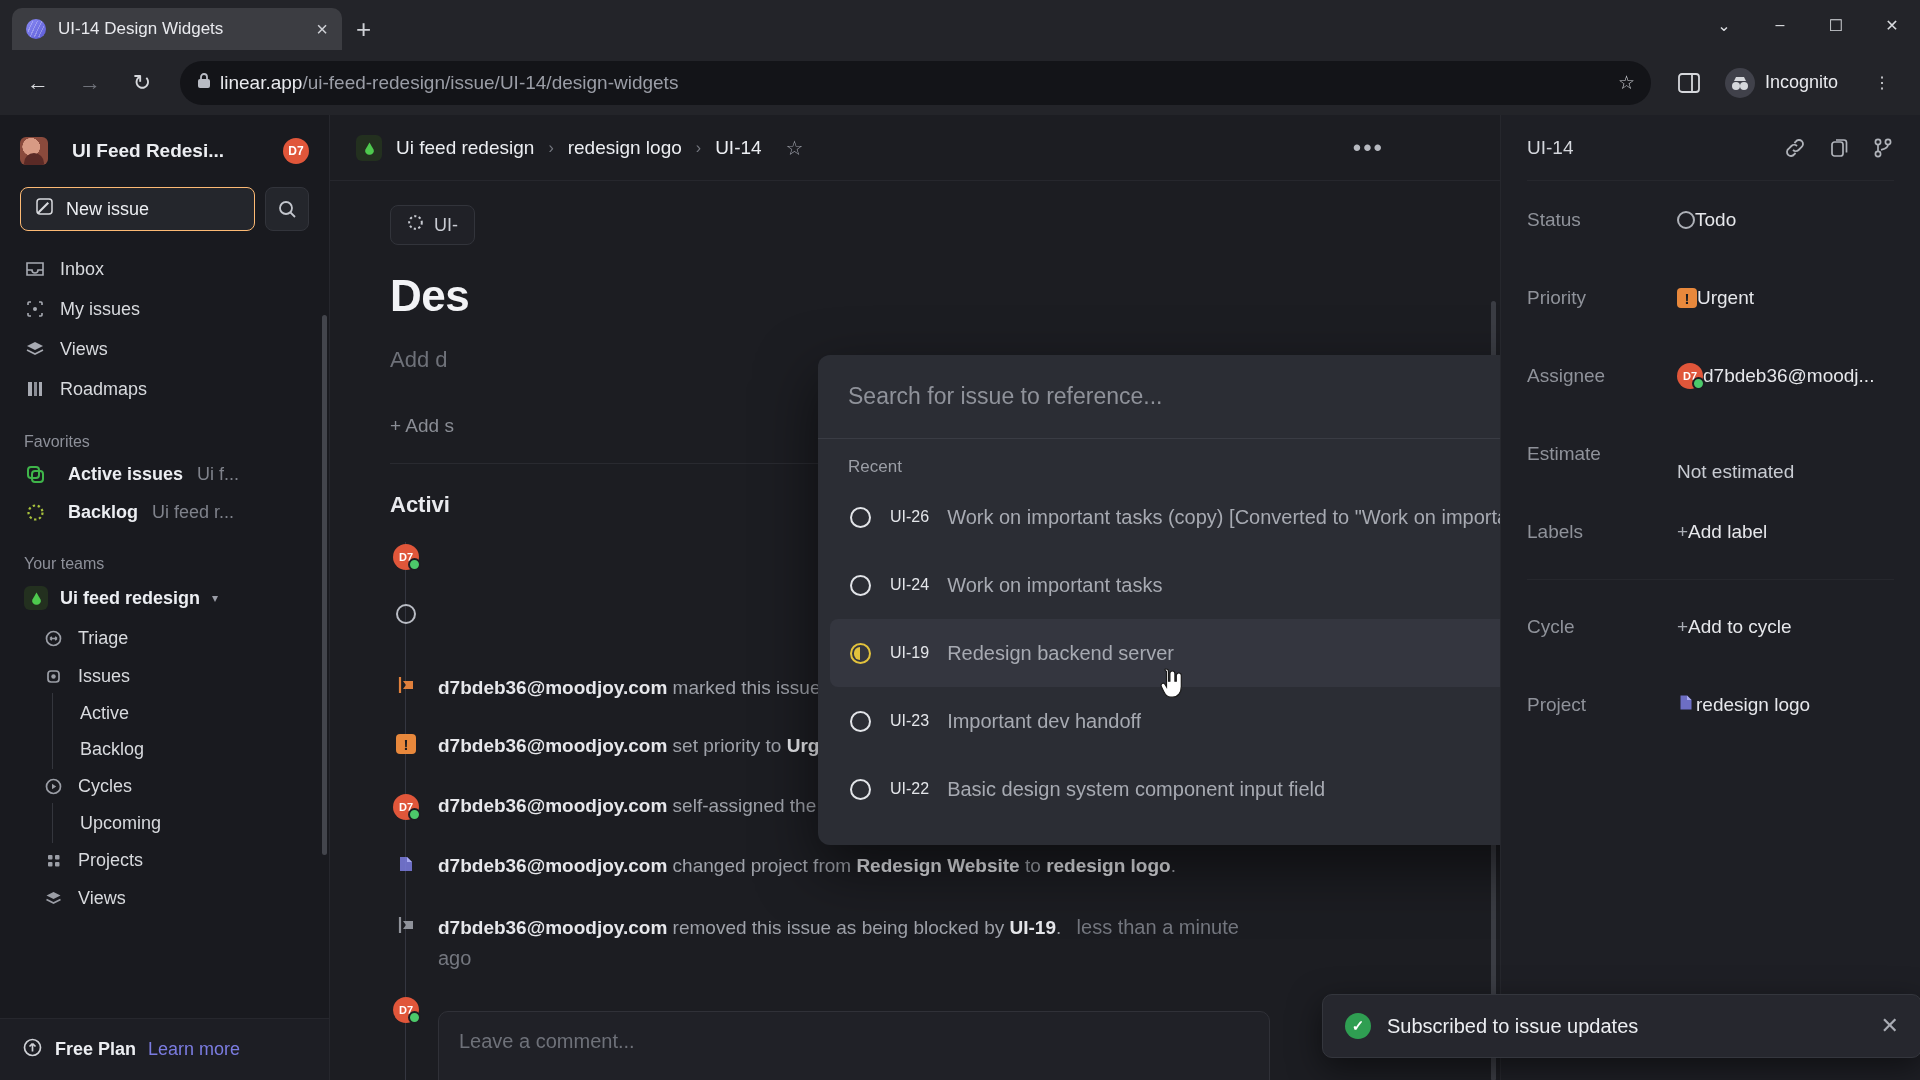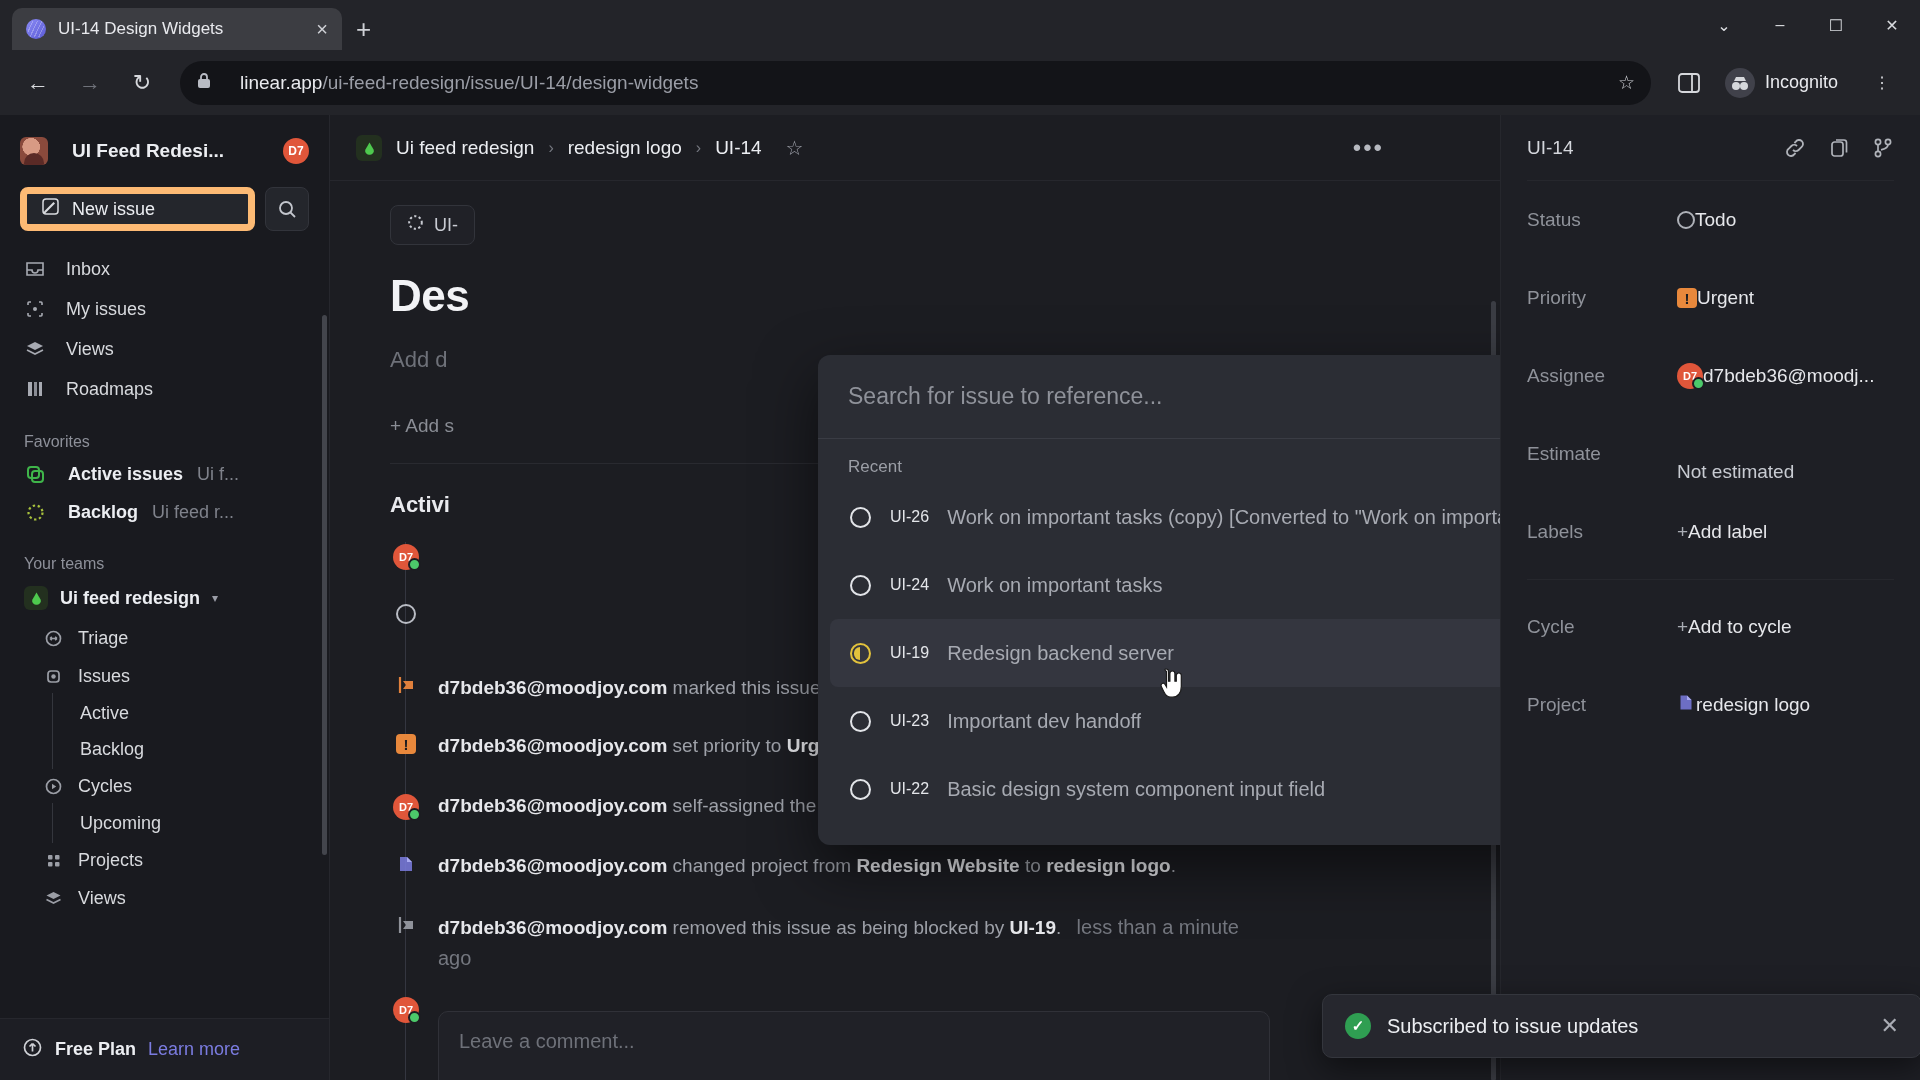--- a/index.html
+++ b/index.html
@@ -63,21 +63,21 @@
     display: flex; align-items: center; padding: 0 16px; gap: 8px;
   }
   .nav-btn {
     width: 44px; height: 44px; border-radius: 50%;
     display: flex; align-items: center; justify-content: center;
     color: #d6d8dc; font-size: 22px; cursor: pointer;
   }
   .nav-btn.disabled { color: #6f727a; }
   .omnibox {
     flex: 1; height: 44px; background: #131418; border-radius: 22px;
-    display: flex; align-items: center; padding: 0 16px; gap: 28px;
+    display: flex; align-items: center; padding: 0 16px; gap: 8px;
     margin-left: 8px; margin-right: 8px;
   }
   .lock-icon { flex: none; }
   .url { font-size: 19px; white-space: nowrap; overflow: hidden; }
   .url .host { color: #e9eaee; }
   .url .path { color: #9a9da6; }
   .omni-star { margin-left: auto; color: #cfd1d6; font-size: 19px; cursor: pointer; }
   .tb-icon {
     width: 44px; height: 44px; display: flex; align-items: center; justify-content: center;
     color: #d6d8dc; cursor: pointer;
@@ -121,32 +121,32 @@
     color: #eceef2; font-size: 19px; font-weight: 600; white-space: nowrap;
     overflow: hidden; text-overflow: ellipsis; flex: 1; margin-left: 12px;
   }
   .ws-badge {
     width: 26px; height: 26px; border-radius: 50%; flex: none;
     background: #e0563a; color: #fff; font-size: 12px; font-weight: 700;
     display: flex; align-items: center; justify-content: center;
   }
   .newissue-row { display: flex; gap: 10px; margin-top: 14px; }
   .new-issue-btn {
-    flex: 1; height: 44px; background: #24262c; border: 7px solid #fdba74;
+    flex: 1; height: 44px; background: #24262c; border: 1px solid #fdba74;
     border-radius: 8px; display: flex; align-items: center; gap: 12px;
     padding: 0 14px; color: #eceef2; font-size: 18px; cursor: pointer;
   }
   .search-btn {
     width: 44px; height: 44px; background: #24262c; border: 1px solid #32343b;
     border-radius: 8px; display: flex; align-items: center; justify-content: center;
     color: #c3c6cd; cursor: pointer;
   }
   .sb-nav { margin-top: 18px; padding: 0 16px; }
   .sb-item {
-    display: flex; align-items: center; gap: 20px; height: 40px;
+    display: flex; align-items: center; gap: 14px; height: 40px;
     padding: 0 8px; border-radius: 6px; cursor: pointer;
     color: #d8dade; font-size: 18px;
   }
   .sb-item .ico { width: 22px; display: flex; justify-content: center; flex: none; color: #a7aab2; }
   .sb-section {
     color: #8d9099; font-size: 16px; padding: 10px 24px 4px 24px; margin-top: 14px;
   }
   .sb-fav {
     display: flex; align-items: center; gap: 14px; height: 38px;
     padding: 0 24px; cursor: pointer; font-size: 18px;

